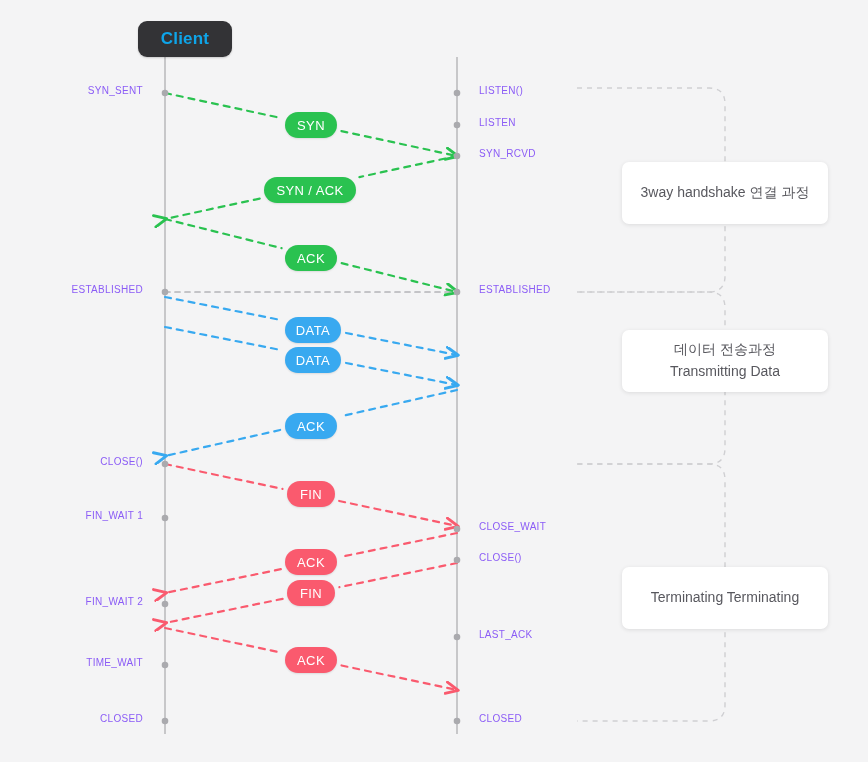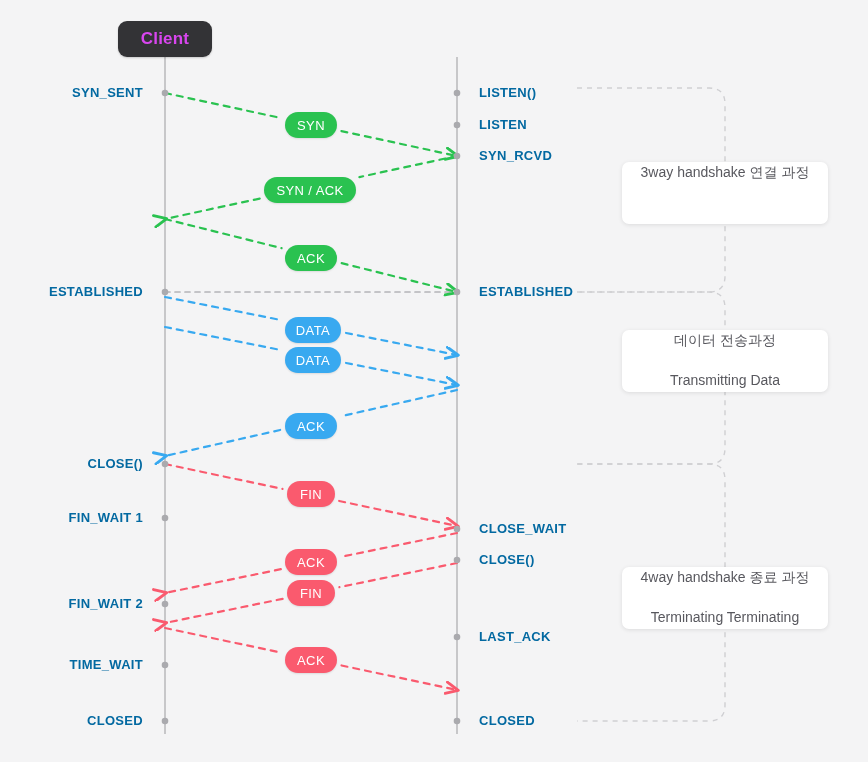--- a/index.html
+++ b/index.html
@@ -20,36 +20,37 @@
     position: absolute;
     left: 0;
     top: 0;
     width: 868px;
     height: 762px;
   }
   
   .node-box {
     position: absolute;
     background: #333336;
-    color: #d946ef;
+    color: #0ea5e9;
     border-radius: 9px;
     font-size: 17px;
     font-weight: bold;
     letter-spacing: 0.2px;
     display: flex;
     align-items: center;
     justify-content: center;
     box-shadow: 0 1px 2px rgba(0,0,0,0.18);
+    margin-left: 20px;
   }
   
   .state-label {
     position: absolute;
-    font-size: 13px;
-    font-weight: bold;
-    color: #0369a1;
+    font-size: 10px;
+    font-weight: normal;
+    color: #8b5cf6;
     letter-spacing: 0.3px;
     white-space: nowrap;
     line-height: 1;
   }
   .state-label.right-align {
     text-align: right;
   }
   .state-label.left-align {
     text-align: center;
   }
@@ -69,21 +70,21 @@
   }
   
   .note-card {
     position: absolute;
     background: #ffffff;
     border-radius: 7px;
     box-shadow: 0 1px 4px rgba(0,0,0,0.10);
     display: flex;
     flex-direction: column;
     align-items: center;
-    justify-content: space-between;
+    justify-content: center;
     color: #58585e;
     font-size: 14px;
     line-height: 1.55;
     text-align: center;
   }
   .note-card .ko { white-space: nowrap; }
   .note-card .en { white-space: nowrap; }
 </style>
 </head>
 <body>
@@ -205,18 +206,17 @@
       <div class="pill" style="left: 287px; top: 580px; width: 48px; height: 26px; background: rgb(250, 90, 110);">FIN</div>
       <div class="pill" style="left: 285px; top: 647px; width: 52px; height: 26px; background: rgb(250, 90, 110);">ACK</div>
       <div class="note-card" style="left: 622px; top: 162px; width: 206px; height: 62px;">
         <div class="ko">3way handshake 연결 과정</div>
       </div>
       <div class="note-card" style="left: 622px; top: 330px; width: 206px; height: 62px;">
         <div class="ko">데이터 전송과정</div>
         <div class="en">Transmitting Data</div>
       </div>
       <div class="note-card" style="left: 622px; top: 567px; width: 206px; height: 62px;">
-        <div class="ko">4way handshake 종료 과정</div>
         <div class="en">Terminating Terminating</div>
       </div>
     </div>
 
 </div>
 
 </body></html>

